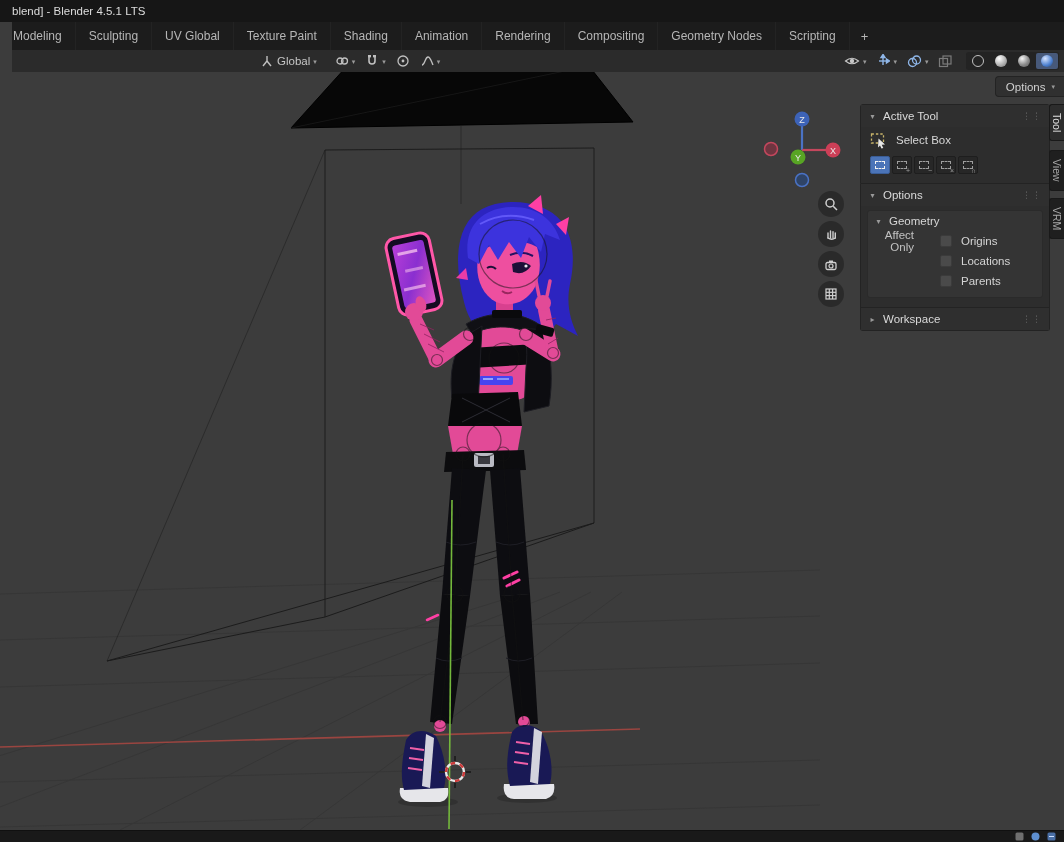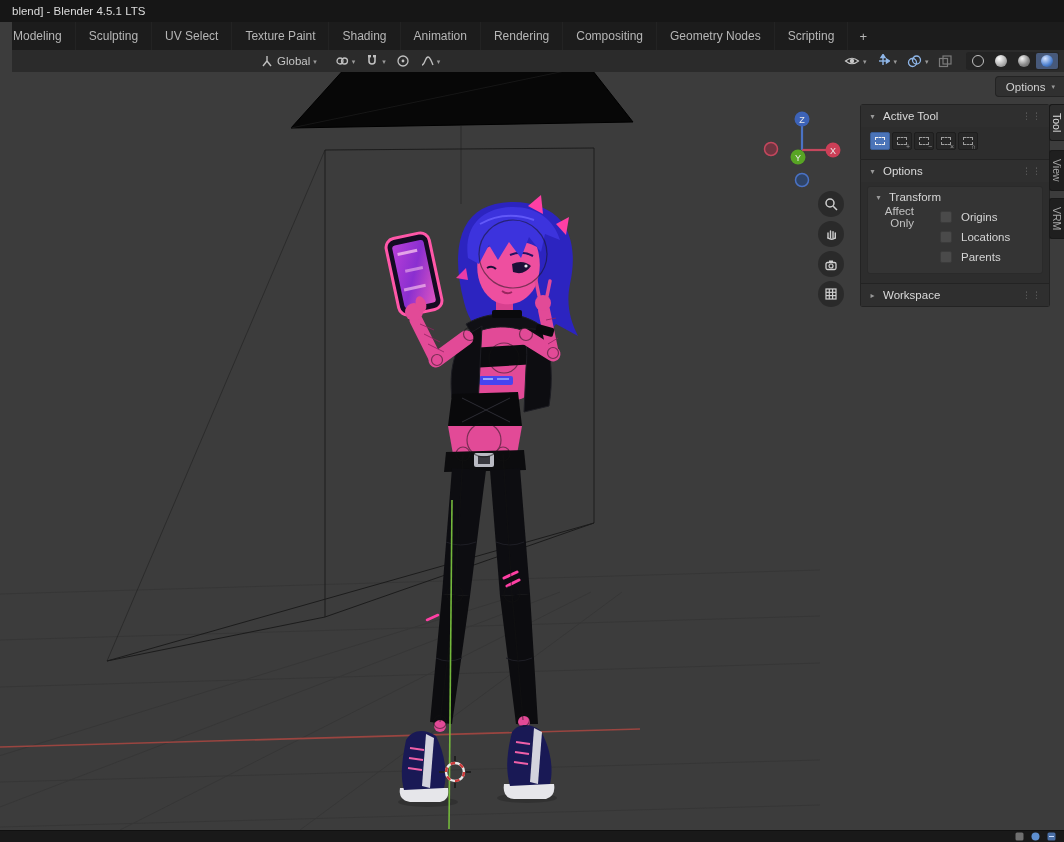--- a/index.html
+++ b/index.html
@@ -89,21 +89,21 @@
 </header>
 
 <nav id="tabsbar">
   <div class="tab clip">
       <span>Modeling</span>
     </div>
   <div class="tab">
       <span>Sculpting</span>
     </div>
   <div class="tab">
-      <span>UV Select</span>
+      <span>UV Global</span>
     </div>
   <div class="tab">
       <span>Texture Paint</span>
     </div>
   <div class="tab">
       <span>Shading</span>
     </div>
   <div class="tab">
       <span>Animation</span>
     </div>
@@ -461,20 +461,27 @@
   <span class="caret">▾</span>
 </button>
 
 <aside id="sidebar">
   <section class="panel first">
     <header class="phead">
       <span class="chev">▾</span>
       <span class="ptitle">Active Tool</span>
       <span class="grip">⋮⋮</span>
     </header>
+    <div class="toolrow">
+      <svg width="18" height="18" viewBox="0 0 18 18">
+        <rect x="1.5" y="3" width="12" height="9" stroke="#c8b46a" stroke-width="1.3" stroke-dasharray="2.4 2" fill="none"></rect>
+        <path d="M8.5 7.5 L15 13.5 L11.7 13.8 L13.3 17 L11.5 17.6 L10 14.4 L8 16.5 Z" fill="#e8e8e8"></path>
+      </svg>
+      <span>Select Box</span>
+    </div>
     <div class="moderow">
       <div class="mbtn active">
           <i></i>
         </div>
       <div class="mbtn">
           <i></i>
           <em>+</em>
         </div>
       <div class="mbtn">
           <i></i>
@@ -493,21 +500,21 @@
 
   <section class="panel">
     <header class="phead">
       <span class="chev">▾</span>
       <span class="ptitle">Options</span>
       <span class="grip">⋮⋮</span>
     </header>
     <div class="subpanel">
       <header class="sphead">
         <span class="chev">▾</span>
-        <span>Transform</span>
+        <span>Geometry</span>
       </header>
       <div class="formrow">
         <span class="flabel">Affect Only</span>
         <span class="cbbox"></span>
         <span class="cblabel">Origins</span>
       </div>
       <div class="formrow">
         <span class="flabel"></span>
         <span class="cbbox"></span>
         <span class="cblabel">Locations</span>

